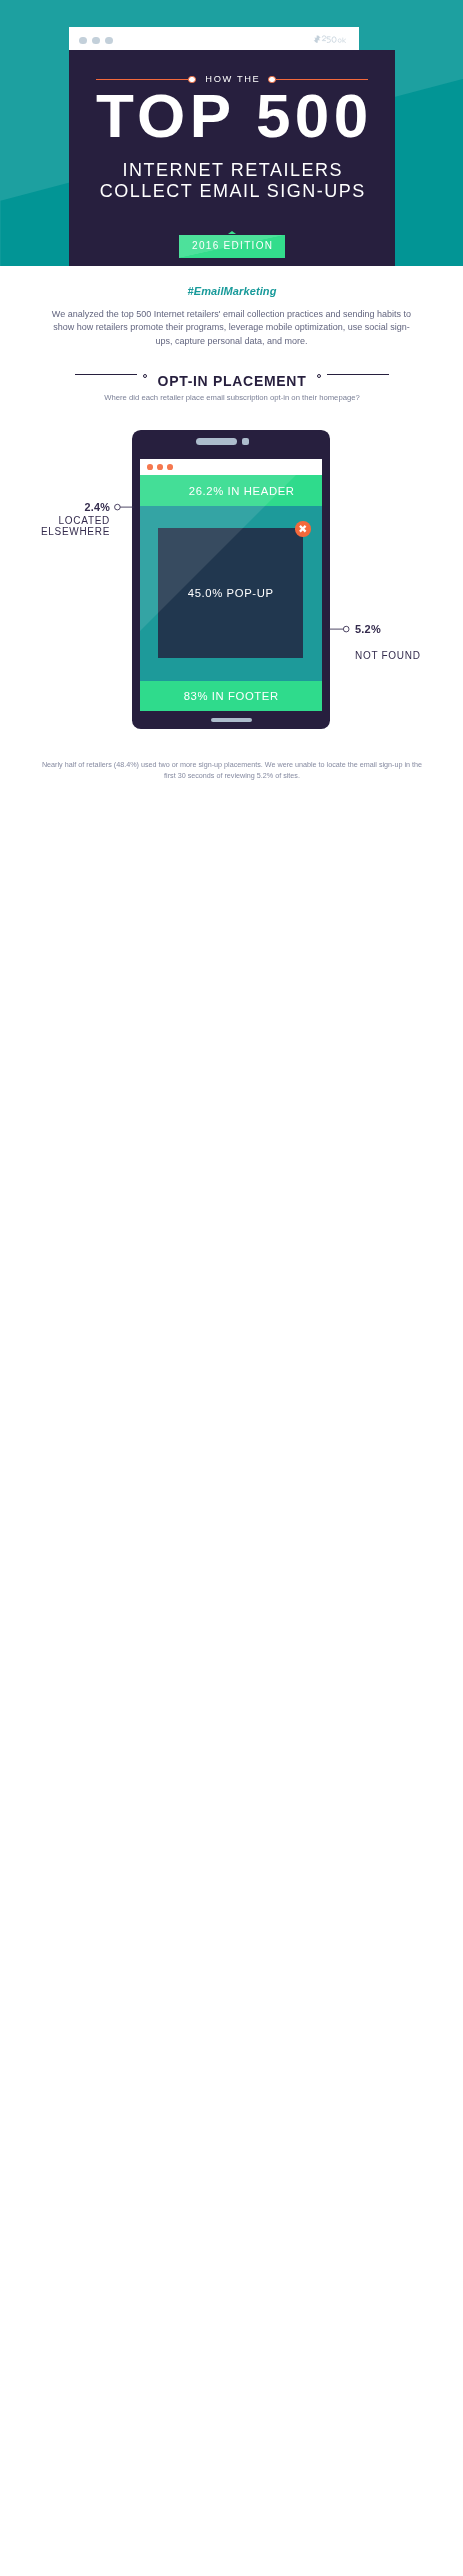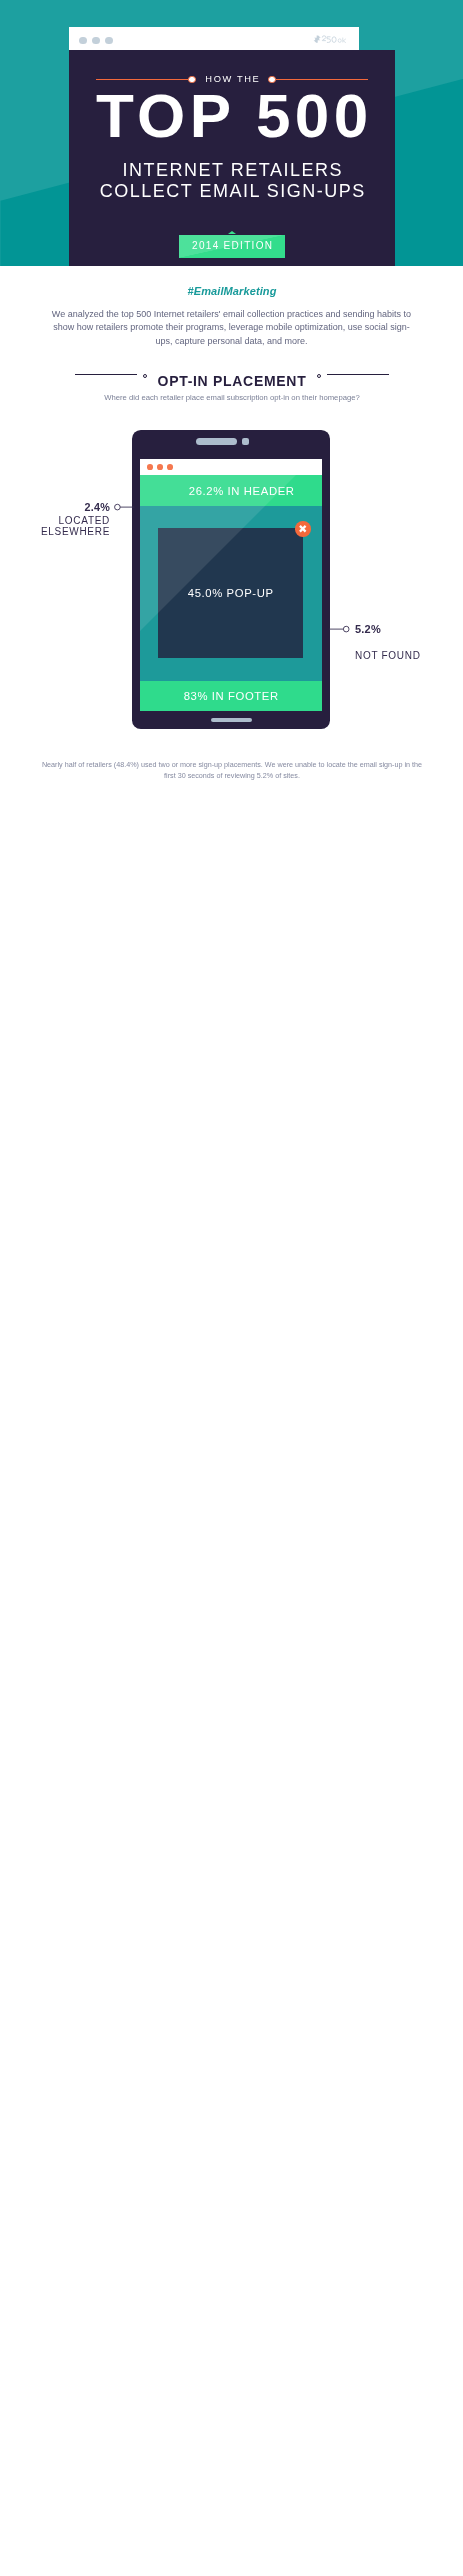--- a/index.html
+++ b/index.html
@@ -107,21 +107,21 @@
           <span class="kicker-txt">HOW THE</span>
           <span class="kicker-dot"></span>
           <span class="kicker-line"></span>
         </div>
         <div class="hero-title">TOP 500</div>
         <div class="hero-sub"><span>INTERNET RETAILERS</span><br><span>COLLECT EMAIL SIGN-UPS</span></div>
         <div class="edition">
           <span class="edition-tri"></span>
           <div class="edition-box">
               <span class="edition-shade"></span>
-              <span class="edition-lbl">2014 EDITION</span>
+              <span class="edition-lbl">2016 EDITION</span>
             </div>
         </div>
       </div>
     </div>
   </div>
 
   <div class="intro">
     <div class="hashtag">#EmailMarketing</div>
     <p>We analyzed the top 500 Internet retailers' email collection practices and sending habits to show how retailers promote their programs, leverage mobile optimization, use social sign-ups, capture personal data, and more.</p>
   </div>

